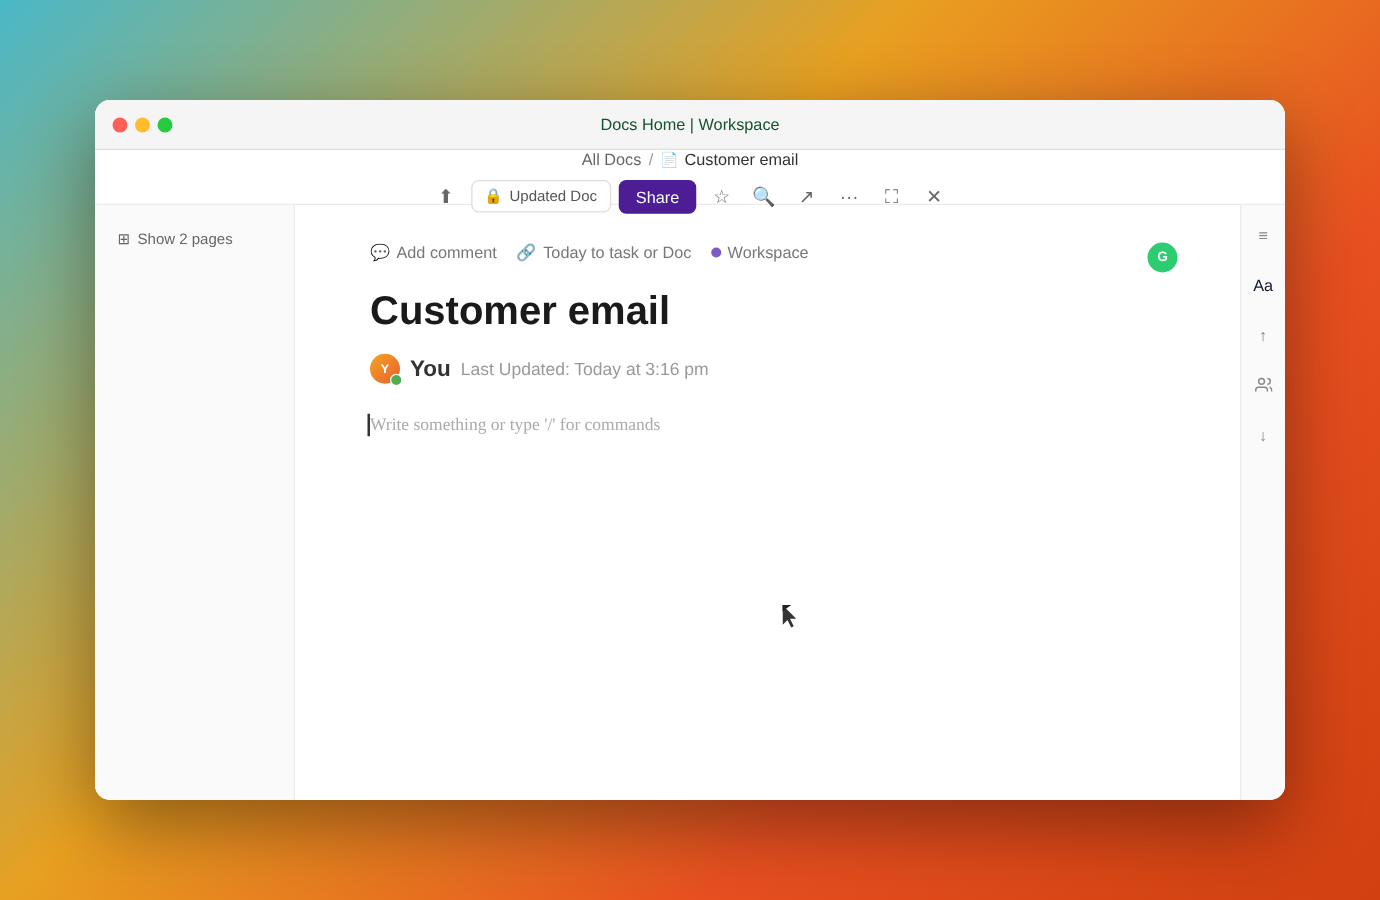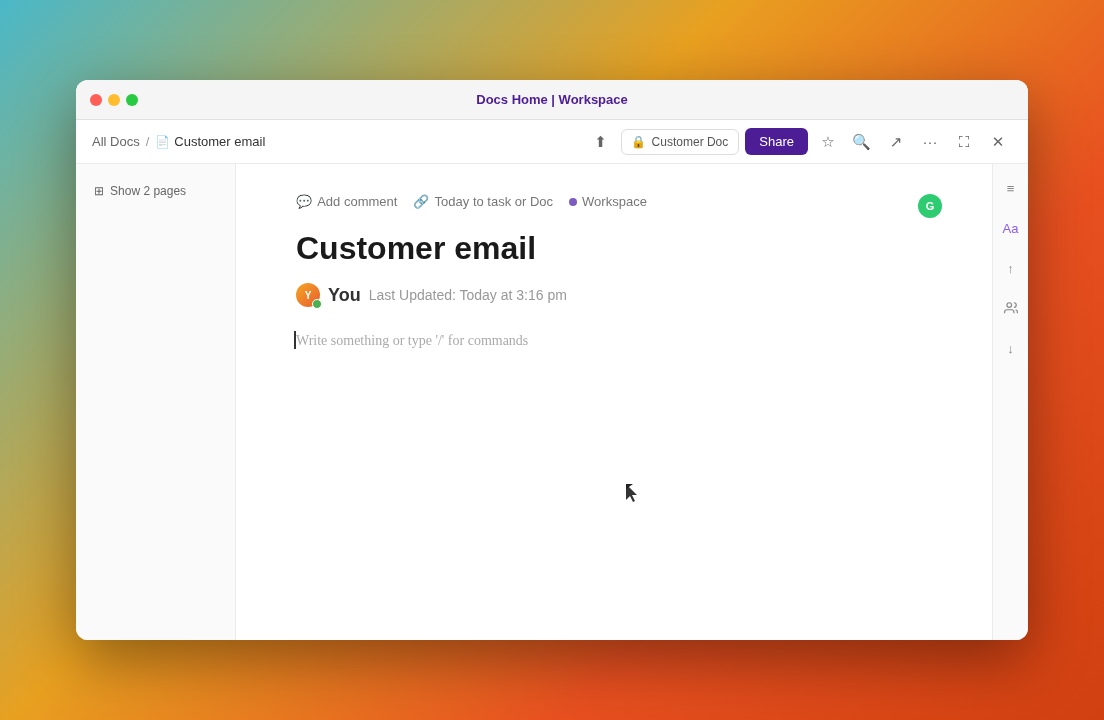--- a/index.html
+++ b/index.html
@@ -51,34 +51,35 @@
 
     .tl-close { background: #ff5f57; }
     .tl-minimize { background: #ffbd2e; }
     .tl-maximize { background: #28ca41; }
 
     .titlebar-title {
       position: absolute;
       left: 50%;
       transform: translateX(-50%);
       font-size: 13px;
-      color: #4c1d95;
-      font-weight: 700;
+      color: #14532d;
+      font-weight: 400;
     }
 
     
     .toolbar {
       height: 44px;
       background: #ffffff;
       border-bottom: 1px solid #ebebeb;
       display: flex;
       align-items: center;
       padding: 0 16px;
       gap: 8px;
       flex-shrink: 0;
+      flex-direction: column;
     }
 
     .breadcrumb {
       display: flex;
       align-items: center;
       gap: 6px;
       font-size: 13px;
       color: #666;
       flex: 1;
     }
@@ -315,21 +316,21 @@
       display: flex;
       align-items: center;
       justify-content: center;
       color: #888;
       font-size: 13px;
       cursor: pointer;
       border-radius: 4px;
     }
 
     .right-icon-active {
-      color: #8b5cf6;
+      color: #0f172a;
       text-align: center;
     }
 
     
     .green-circle {
       position: absolute;
       right: 50px;
       top: 30px;
       width: 24px;
       height: 24px;
@@ -391,21 +392,21 @@
       <span class="breadcrumb-separator">/</span>
       <span class="breadcrumb-current">
         <span class="breadcrumb-doc-icon">📄</span>
         <span>Customer email</span>
       </span>
     </div>
     <div class="toolbar-actions">
       <button class="toolbar-icon-btn">⬆</button>
       <button class="private-doc-btn">
         <span>🔒</span>
-        <span>Customer Doc</span>
+        <span>Updated Doc</span>
       </button>
       <button class="share-btn">Share</button>
       <button class="toolbar-icon-btn">☆</button>
       <button class="toolbar-icon-btn">🔍</button>
       <button class="toolbar-icon-btn">↗</button>
       <button class="toolbar-icon-btn">···</button>
       <button class="toolbar-icon-btn">⛶</button>
       <button class="toolbar-icon-btn">✕</button>
     </div>
   </div>

